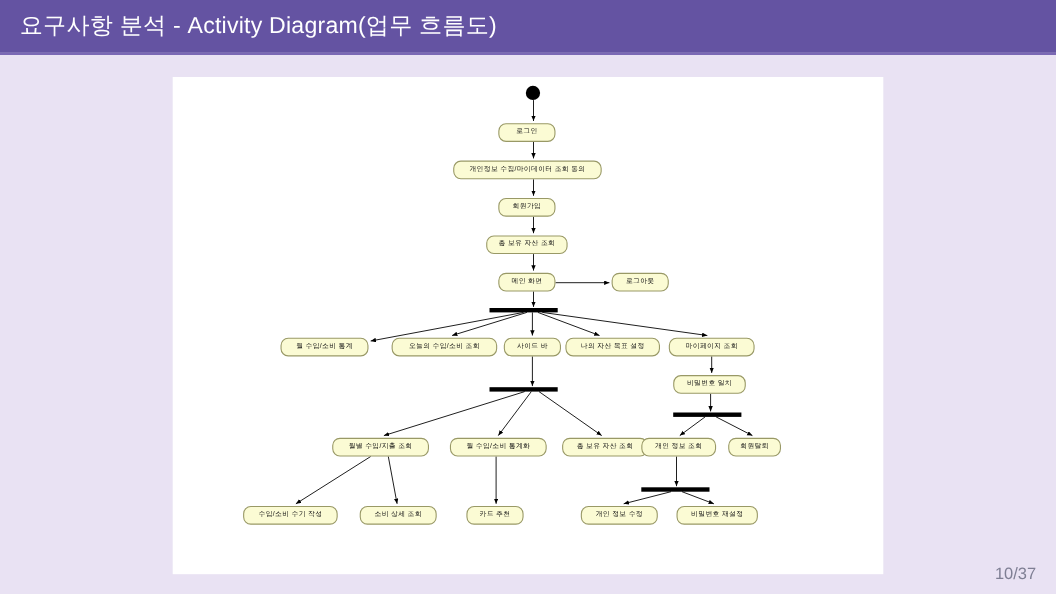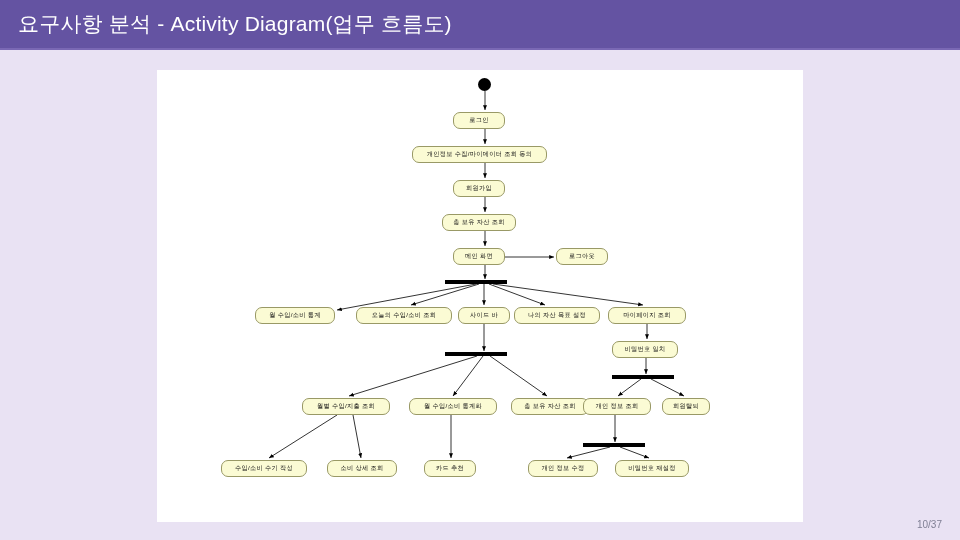--- a/index.html
+++ b/index.html
@@ -38,21 +38,21 @@
   }
   #content-panel {
     position: absolute;
     left: 157px; top: 70px;
     width: 646px; height: 452px;
     background: #ffffff;
   }
   #page-number {
     position: absolute;
     right: 18px; bottom: 10px;
-    font-size: 10px;
+    font-size: 15px;
     color: #7f7f94;
   }
   #diagram {
     position: absolute;
     left: 157px; top: 70px;
     width: 646px; height: 452px;
   }
   .node {
     position: absolute;
     box-sizing: border-box;

